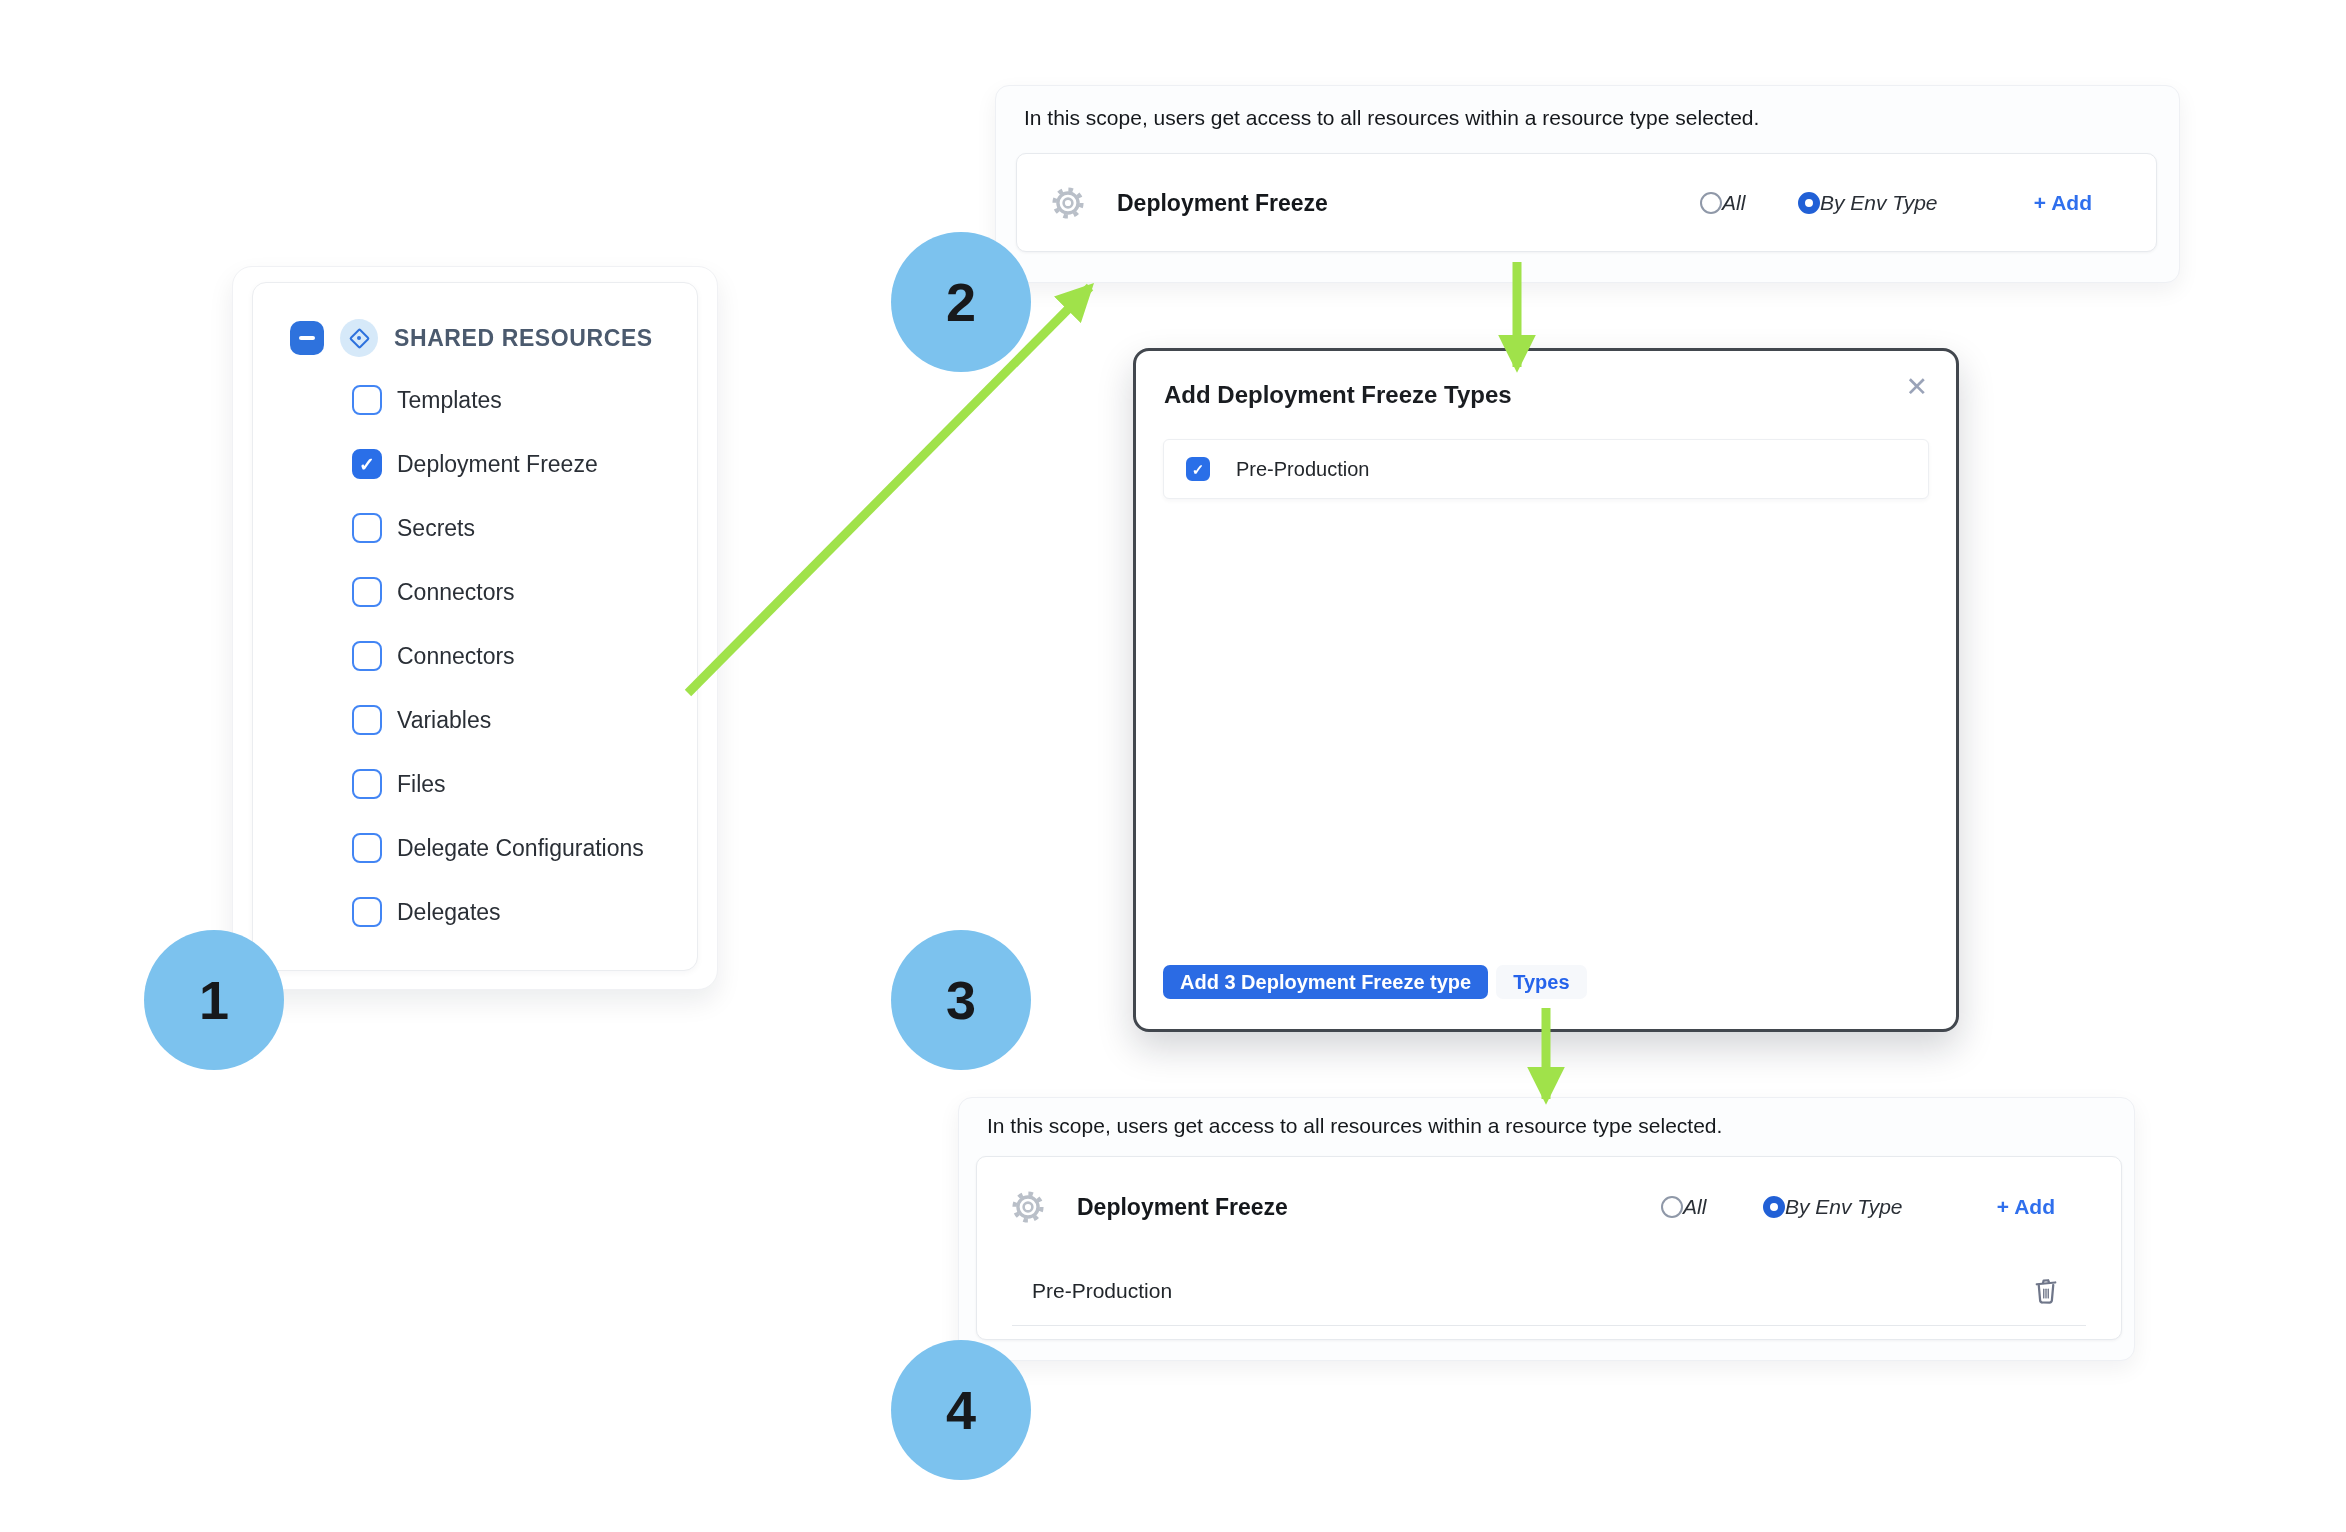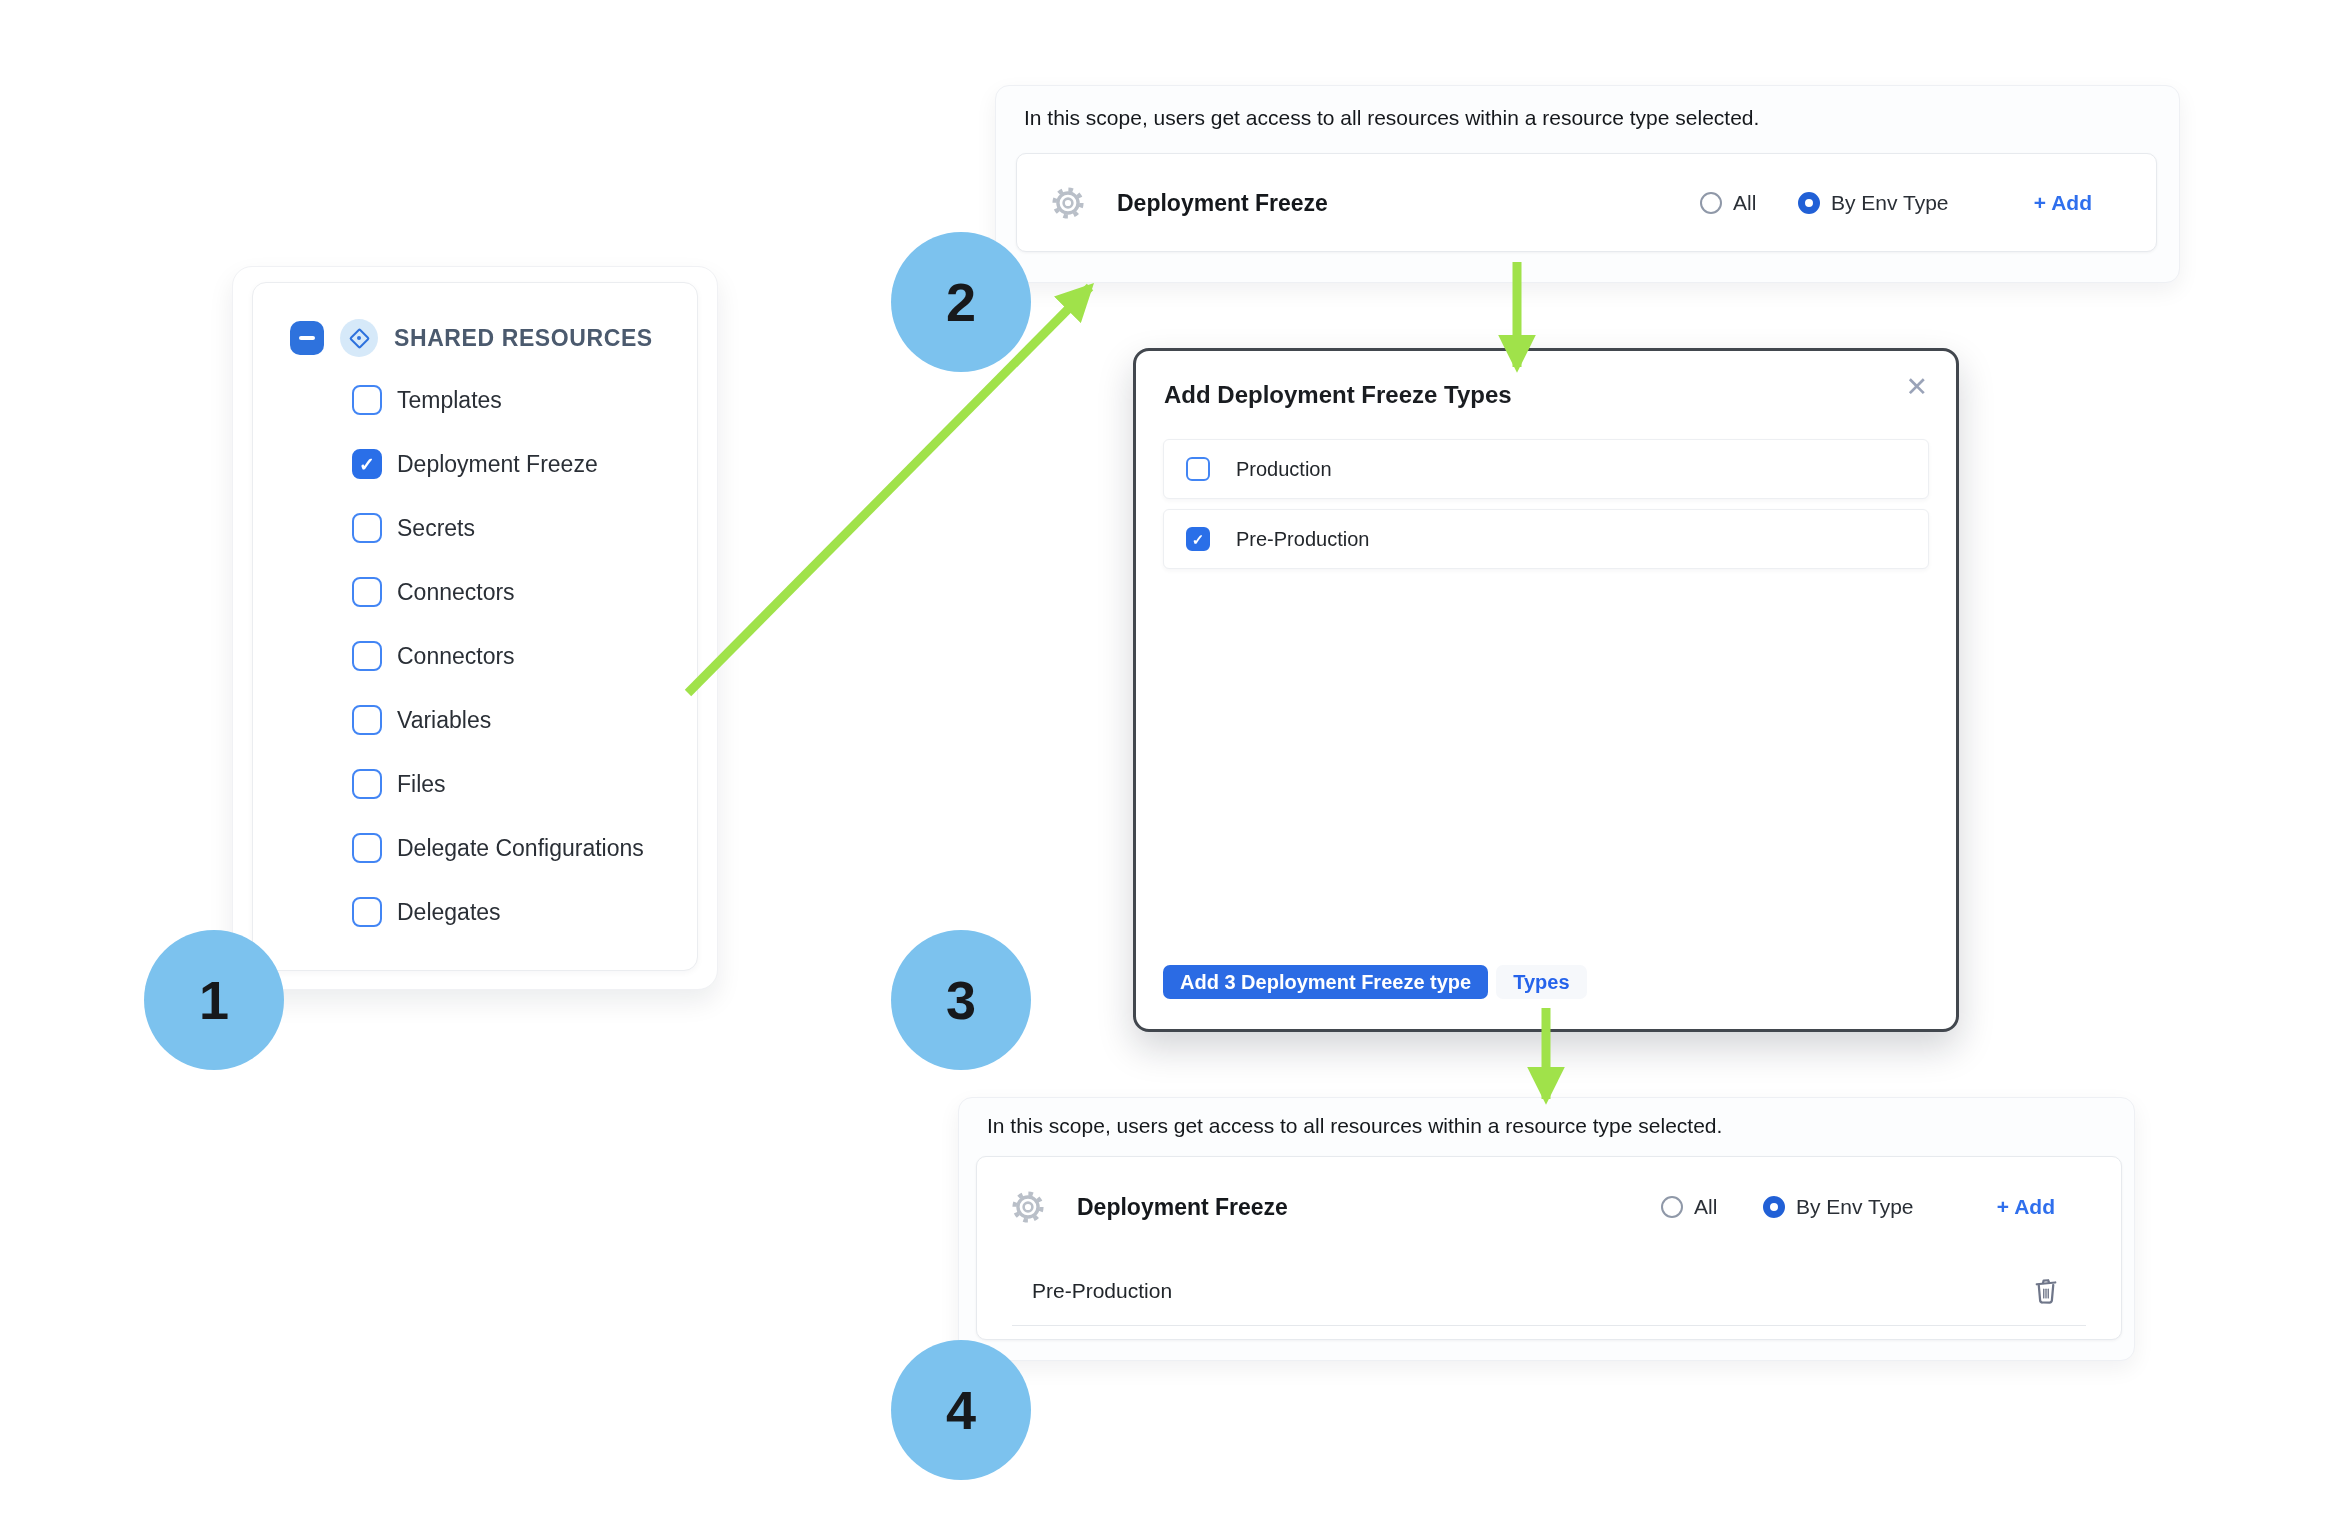--- a/index.html
+++ b/index.html
@@ -39,21 +39,21 @@
   
   .scope-top{left:995px;top:85px;width:1183px;height:196px;}
   .scope-top .row-card{left:20px;top:67px;width:1139px;height:97px;}
   .scope-bottom{left:958px;top:1097px;width:1175px;height:262px;}
   .scope-bottom .row-card{left:17px;top:58px;width:1144px;height:182px;}
   .resource-row{position:absolute;left:0;top:0;right:0;height:97px;}
   .scope-bottom .resource-row{height:100px;}
   .gear{position:absolute;left:34px;top:50%;margin-top:-17px;width:34px;height:34px;color:#b9bfc8;}
   .res-name{position:absolute;left:100px;top:50%;transform:translateY(-50%);
             font-size:23px;font-weight:bold;color:#15181c;}
-  .radio-group{position:absolute;top:50%;transform:translateY(-50%);display:flex;align-items:center;gap:11px;cursor:default;}
+  .radio-group{position:absolute;top:50%;transform:translateY(-50%);display:flex;align-items:center;cursor:default;font-style:italic;}
   .radio{width:22px;height:22px;box-sizing:border-box;border-radius:50%;background:#fff;border:2px solid #8f98a8;flex:0 0 auto;}
   .radio.on{border:7px solid #2160d6;}
   .radio-label{font-size:21px;color:#2a2f36;}
   .add-link{position:absolute;top:50%;transform:translateY(-50%);font-size:21px;font-weight:bold;color:#2f6fed;cursor:pointer;}
   .sel-row{position:absolute;left:0;right:0;top:100px;height:68px;}
   .sel-label{position:absolute;left:55px;top:50%;transform:translateY(-50%);font-size:21px;color:#22262b;}
   .trash{position:absolute;right:60px;top:50%;margin-top:-15px;width:30px;height:30px;color:#6f7689;cursor:pointer;}
   .divider{position:absolute;left:35px;right:35px;top:168px;height:1px;background:#e5e8ec;}
 
   
@@ -157,24 +157,20 @@
         <span class="add-link" style="right:64px;">+ Add</span>
       </div>
     </div>
   </div>
 
   <div class="modal">
     <div class="modal-title">Add Deployment Freeze Types</div>
     <div class="modal-close">✕</div>
     <div class="opt-list">
       <div class="opt-row">
-        <span class="cb"></span>
-        <span class="opt-label">Production</span>
-      </div>
-      <div class="opt-row">
         <span class="cb checked"></span>
         <span class="opt-label">Pre-Production</span>
       </div>
     </div>
     <div class="modal-footer">
       <button class="btn primary">Add 3 Deployment Freeze type</button>
       <button class="btn ghost">Types</button>
     </div>
   </div>
 

